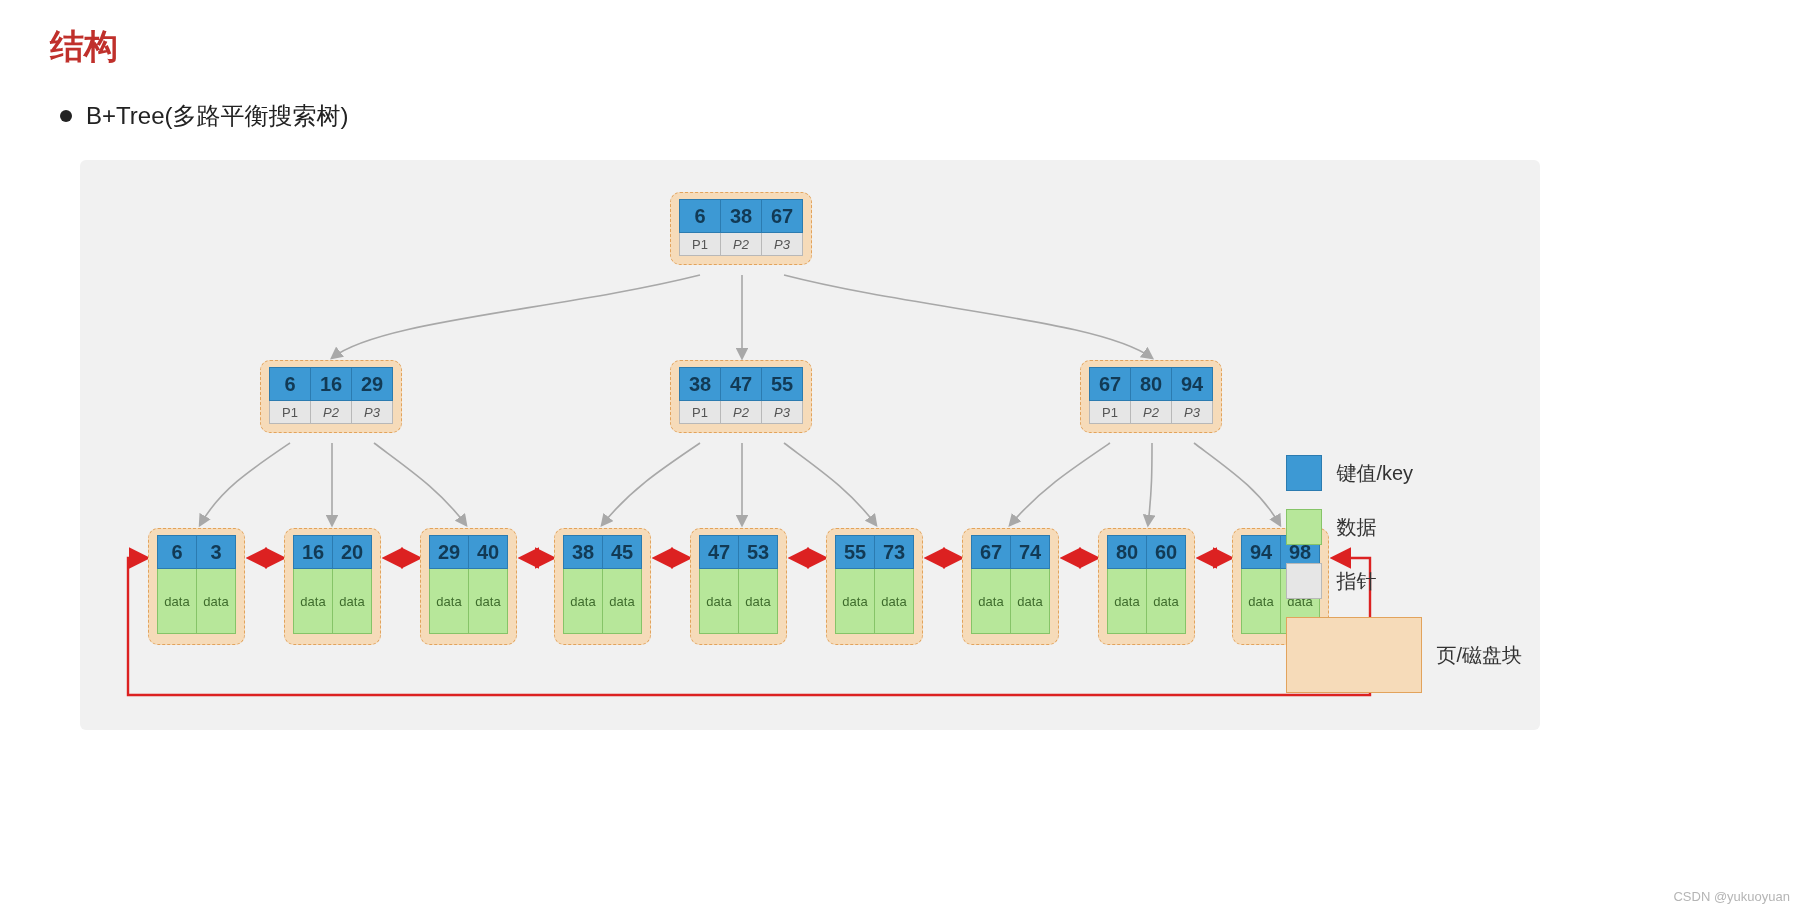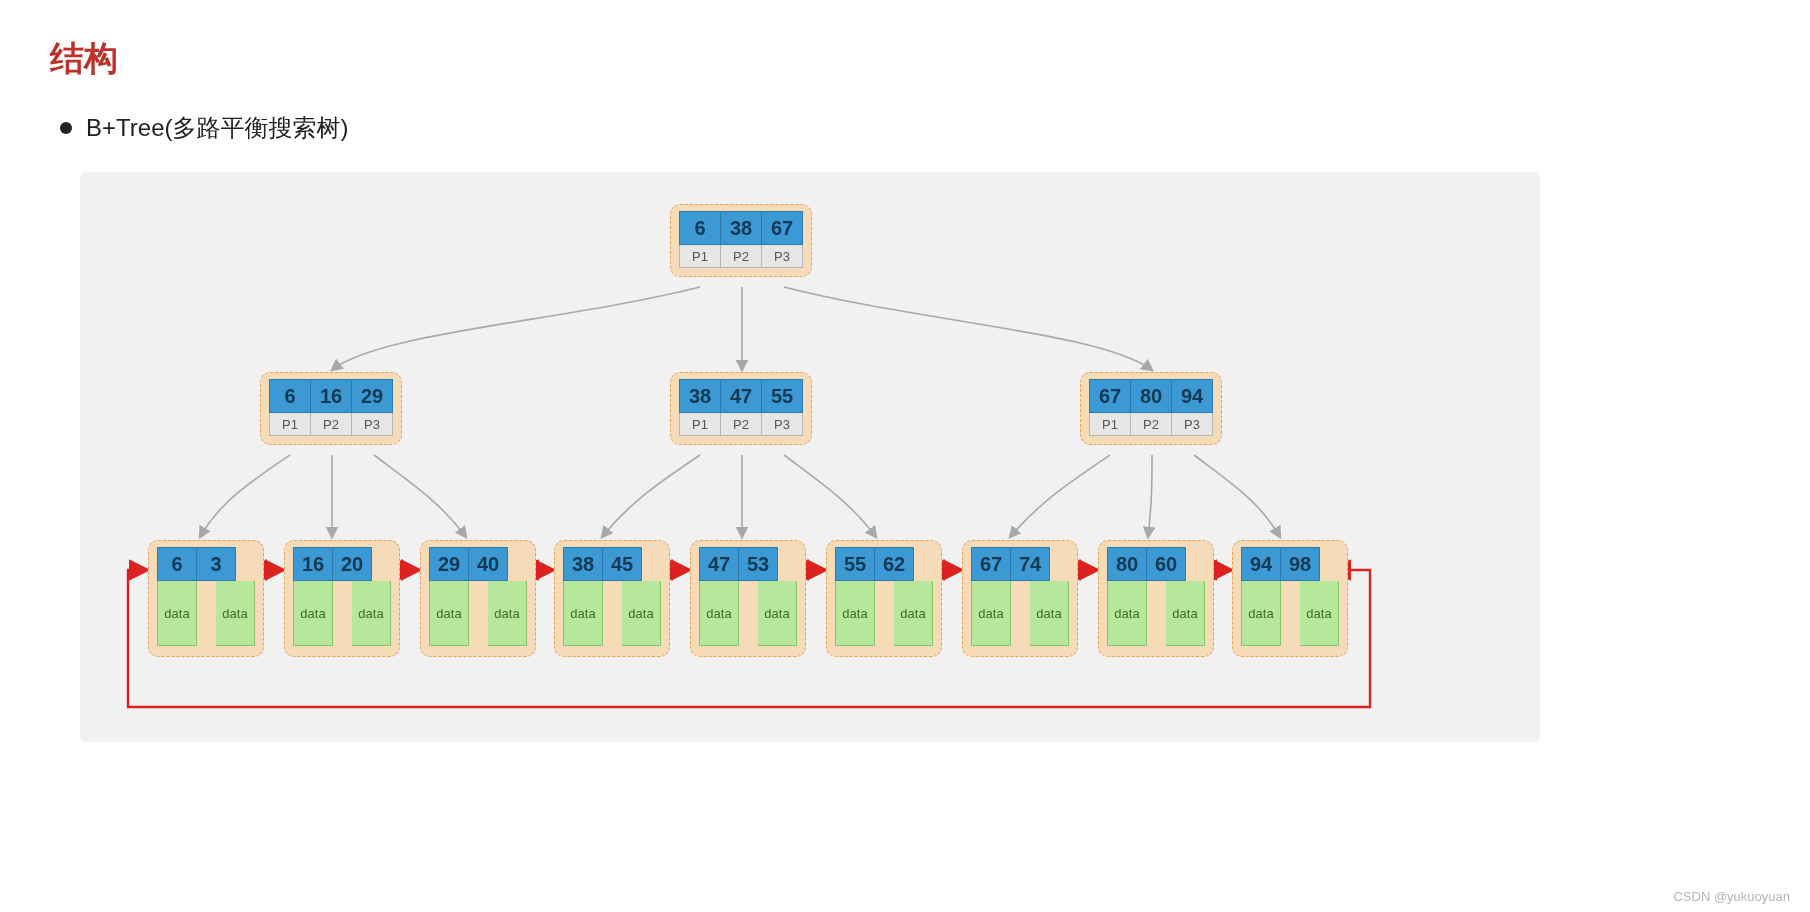--- a/index.html
+++ b/index.html
@@ -1,33 +1,33 @@
 <!DOCTYPE html>
 <html><head>
 <meta charset="utf-8">
 <style>
   html,body{margin:0;padding:0;background:#fff;font-family:"Microsoft YaHei",Arial,sans-serif;color:#222;}
-  .page{padding:32px 50px;}
+  .page{padding:20px 50px;}
   .title{font-size:34px;font-weight:600;color:#c0302b;margin:4px 0 30px 0;}
   .bullet-row{display:flex;align-items:center;gap:14px;margin:0 0 28px 10px;}
   .bullet-dot{width:12px;height:12px;border-radius:50%;background:#222;}
   .bullet-text{font-size:24px;color:#222;}
   .canvas{position:relative;width:1460px;height:570px;background:#f1f1f1;border-radius:6px;margin-left:30px;}
 
   .node{position:absolute;background:#f6dbb9;border:1px dashed #e2a35c;border-radius:10px;padding:6px 8px 8px 8px;}
   .krow{display:flex;}
   .kc{width:40px;height:32px;background:#3d99d4;border:1px solid #2b7bb0;color:#123a55;font-size:20px;font-weight:600;display:flex;align-items:center;justify-content:center;}
   .krow .kc + .kc{border-left:none;}
   .prow{display:flex;}
   .pc{width:40px;height:22px;background:#e6e6e6;border:1px solid #b8b8b8;border-top:none;color:#555;font-size:13px;display:flex;align-items:center;justify-content:center;}
-  .prow .pc + .pc{border-left:none;}
+  .prow .pc + .pc{border-left:none;font-style:italic;}
 
   .leaf{position:absolute;background:#f6dbb9;border:1px dashed #e2a35c;border-radius:10px;padding:6px 8px 10px 8px;}
   .leaf .krow .kc{width:38px;}
-  .drow{display:flex;gap:19px;}
+  .drow{display:flex;}
   .dc{width:38px;height:64px;background:#b7e79a;border:1px solid #86c468;border-top:none;color:#3e6c2c;font-size:13px;display:flex;align-items:center;justify-content:center;}
   .drow .dc + .dc{border-left:none;}
 
   .legend{position:absolute;right:18px;top:295px;display:flex;flex-direction:column;gap:18px;}
   .lg{display:flex;align-items:center;gap:14px;}
   .sw{width:34px;height:34px;border:1px solid #888;}
   .sw.key{background:#3d99d4;border-color:#2b7bb0;}
   .sw.data{background:#b7e79a;border-color:#86c468;}
   .sw.ptr{background:#e6e6e6;border-color:#b8b8b8;}
   .sw.page{background:#f6dbb9;border-color:#e2a35c;}
@@ -184,21 +184,21 @@
           <div class="kc">53</div>
         </div>
       <div class="drow">
           <div class="dc">data</div>
           <div class="dc">data</div>
         </div>
     </div>
     <div class="leaf" style="left:746px;top:368px;">
       <div class="krow">
           <div class="kc">55</div>
-          <div class="kc">62</div>
+          <div class="kc">73</div>
         </div>
       <div class="drow">
           <div class="dc">data</div>
           <div class="dc">data</div>
         </div>
     </div>
     <div class="leaf" style="left:882px;top:368px;">
       <div class="krow">
           <div class="kc">67</div>
           <div class="kc">74</div>
@@ -222,17 +222,35 @@
       <div class="krow">
           <div class="kc">94</div>
           <div class="kc">98</div>
         </div>
       <div class="drow">
           <div class="dc">data</div>
           <div class="dc">data</div>
         </div>
     </div>
 
+    <div class="legend">
+      <div class="lg">
+          <div class="sw key"></div>
+          <div class="lgt">键值/key</div>
+        </div>
+      <div class="lg">
+          <div class="sw data"></div>
+          <div class="lgt">数据</div>
+        </div>
+      <div class="lg">
+          <div class="sw ptr"></div>
+          <div class="lgt">指针</div>
+        </div>
+      <div class="lg">
+          <div class="sw page"></div>
+          <div class="lgt">页/磁盘块</div>
+        </div>
+    </div>
 
   </div>
 </div>
 
 <div class="watermark">CSDN @yukuoyuan</div>
 
 </body></html>

